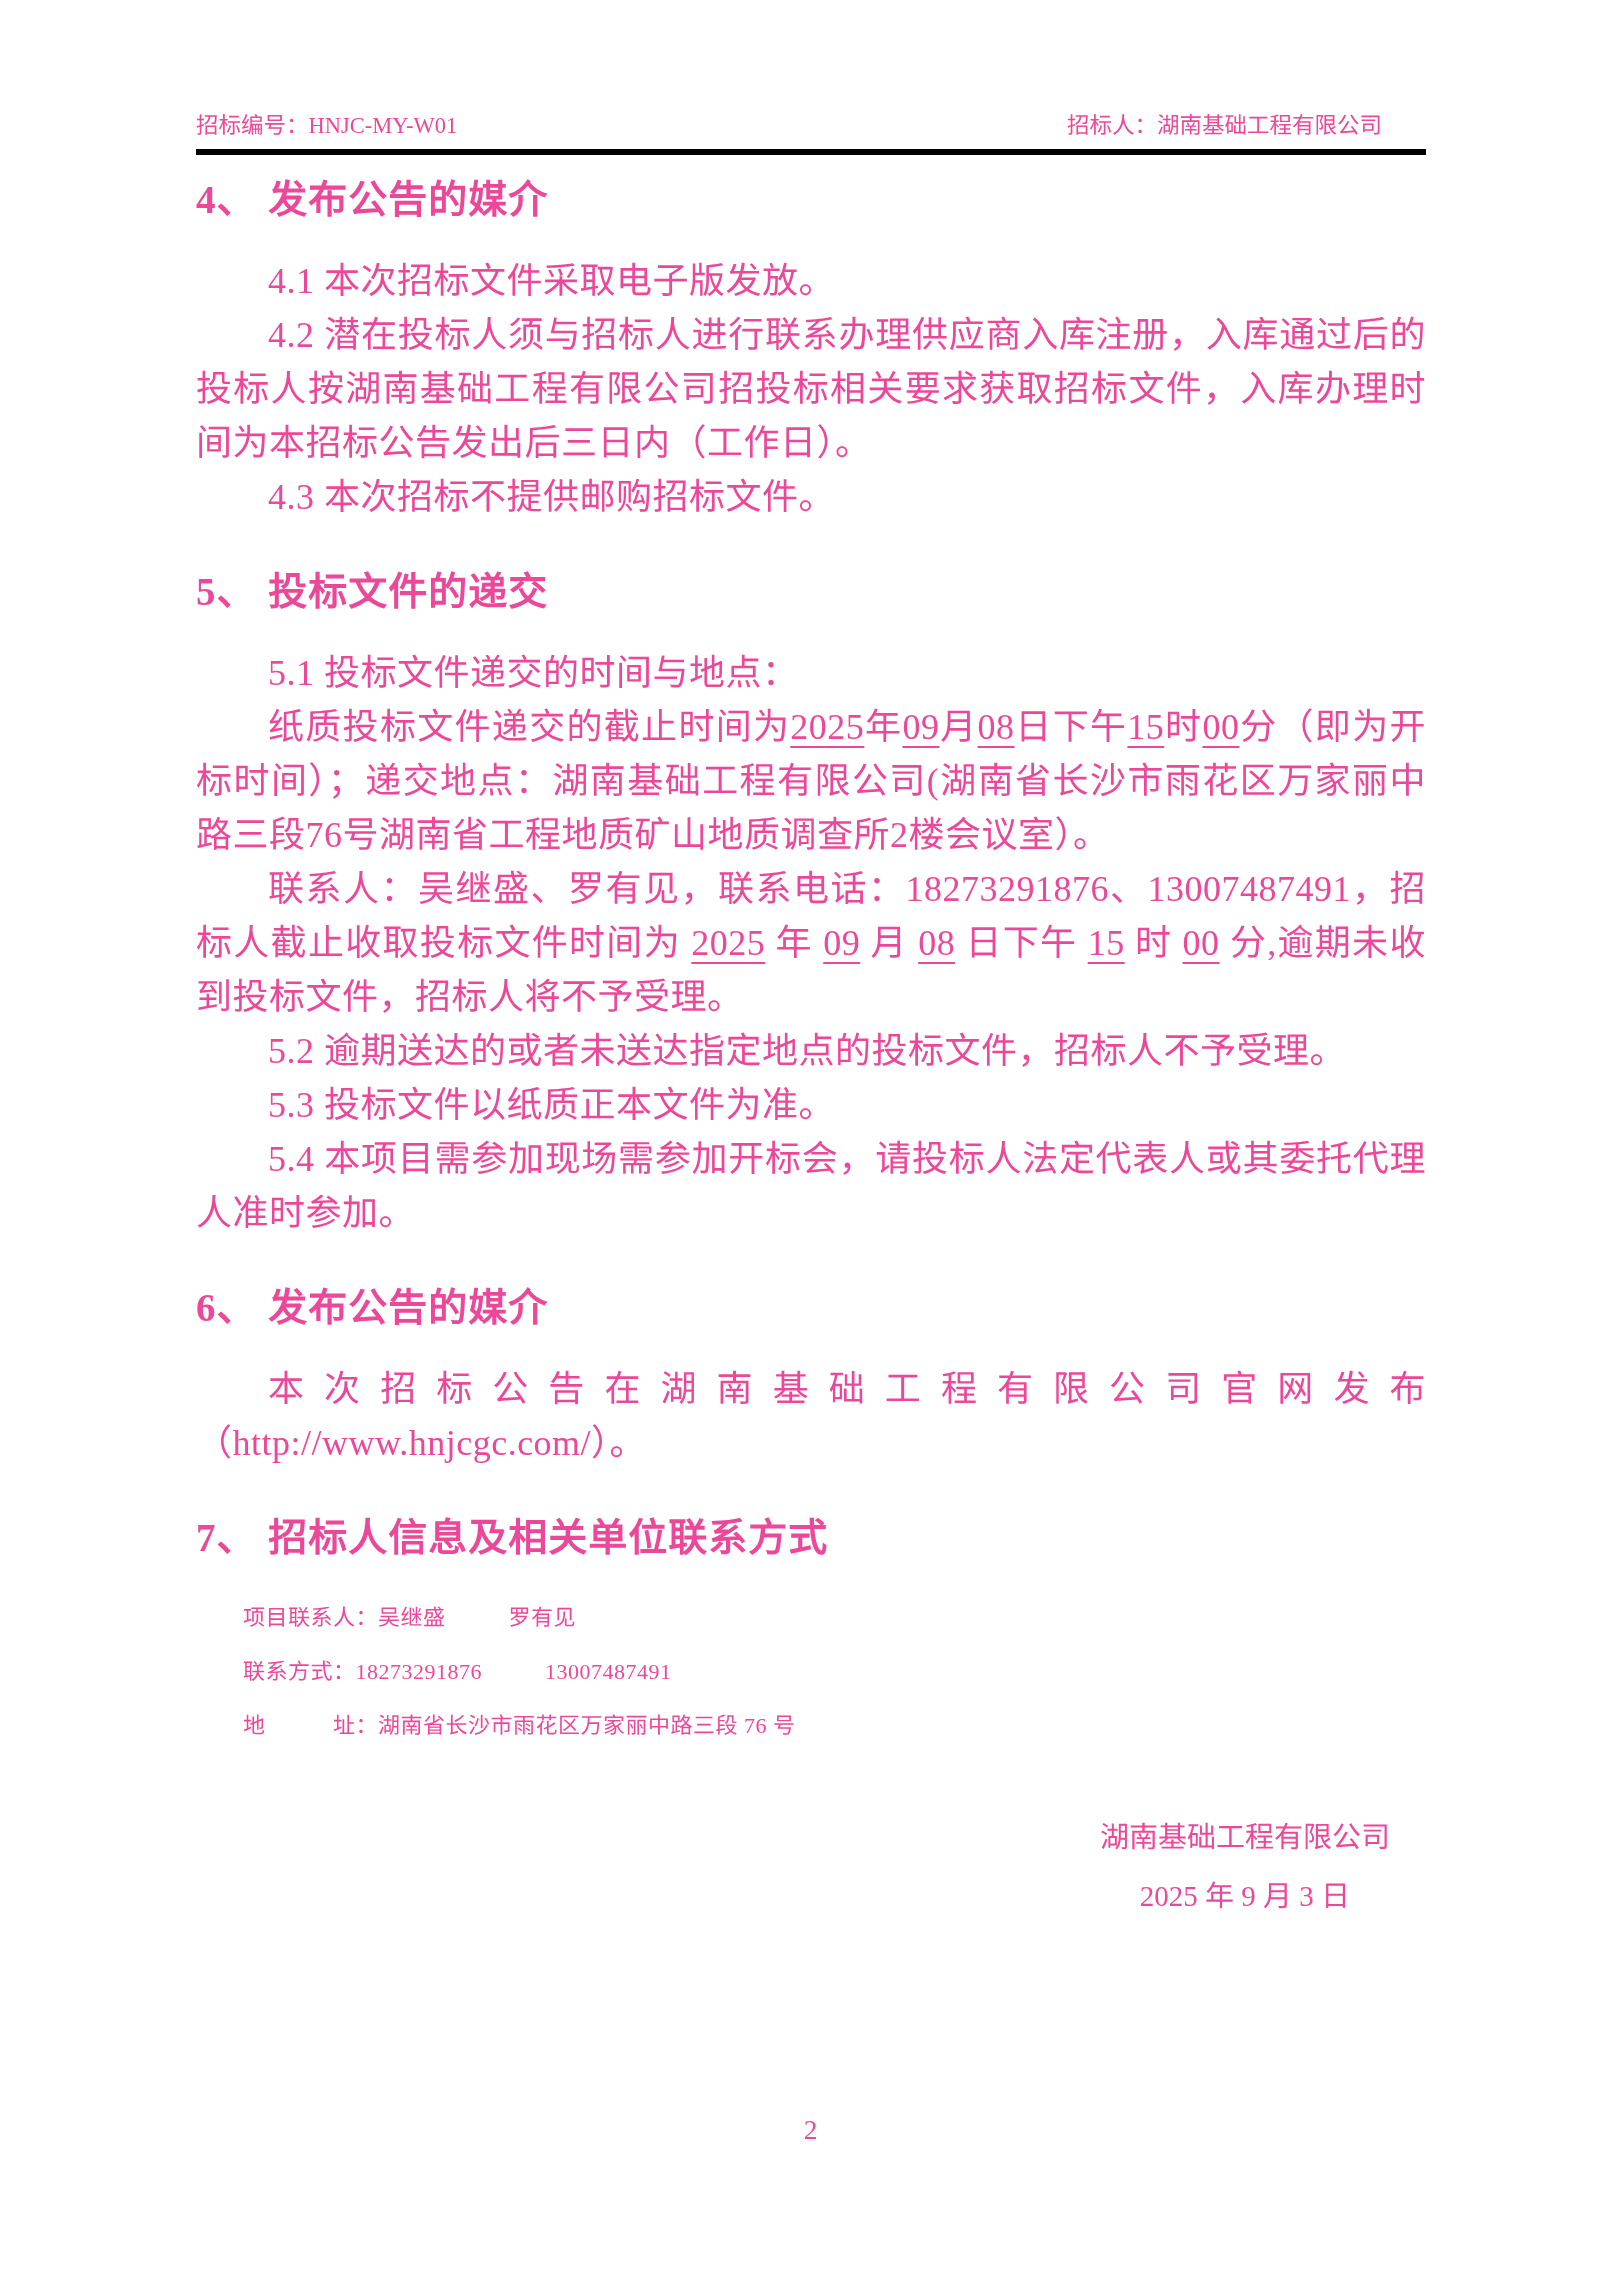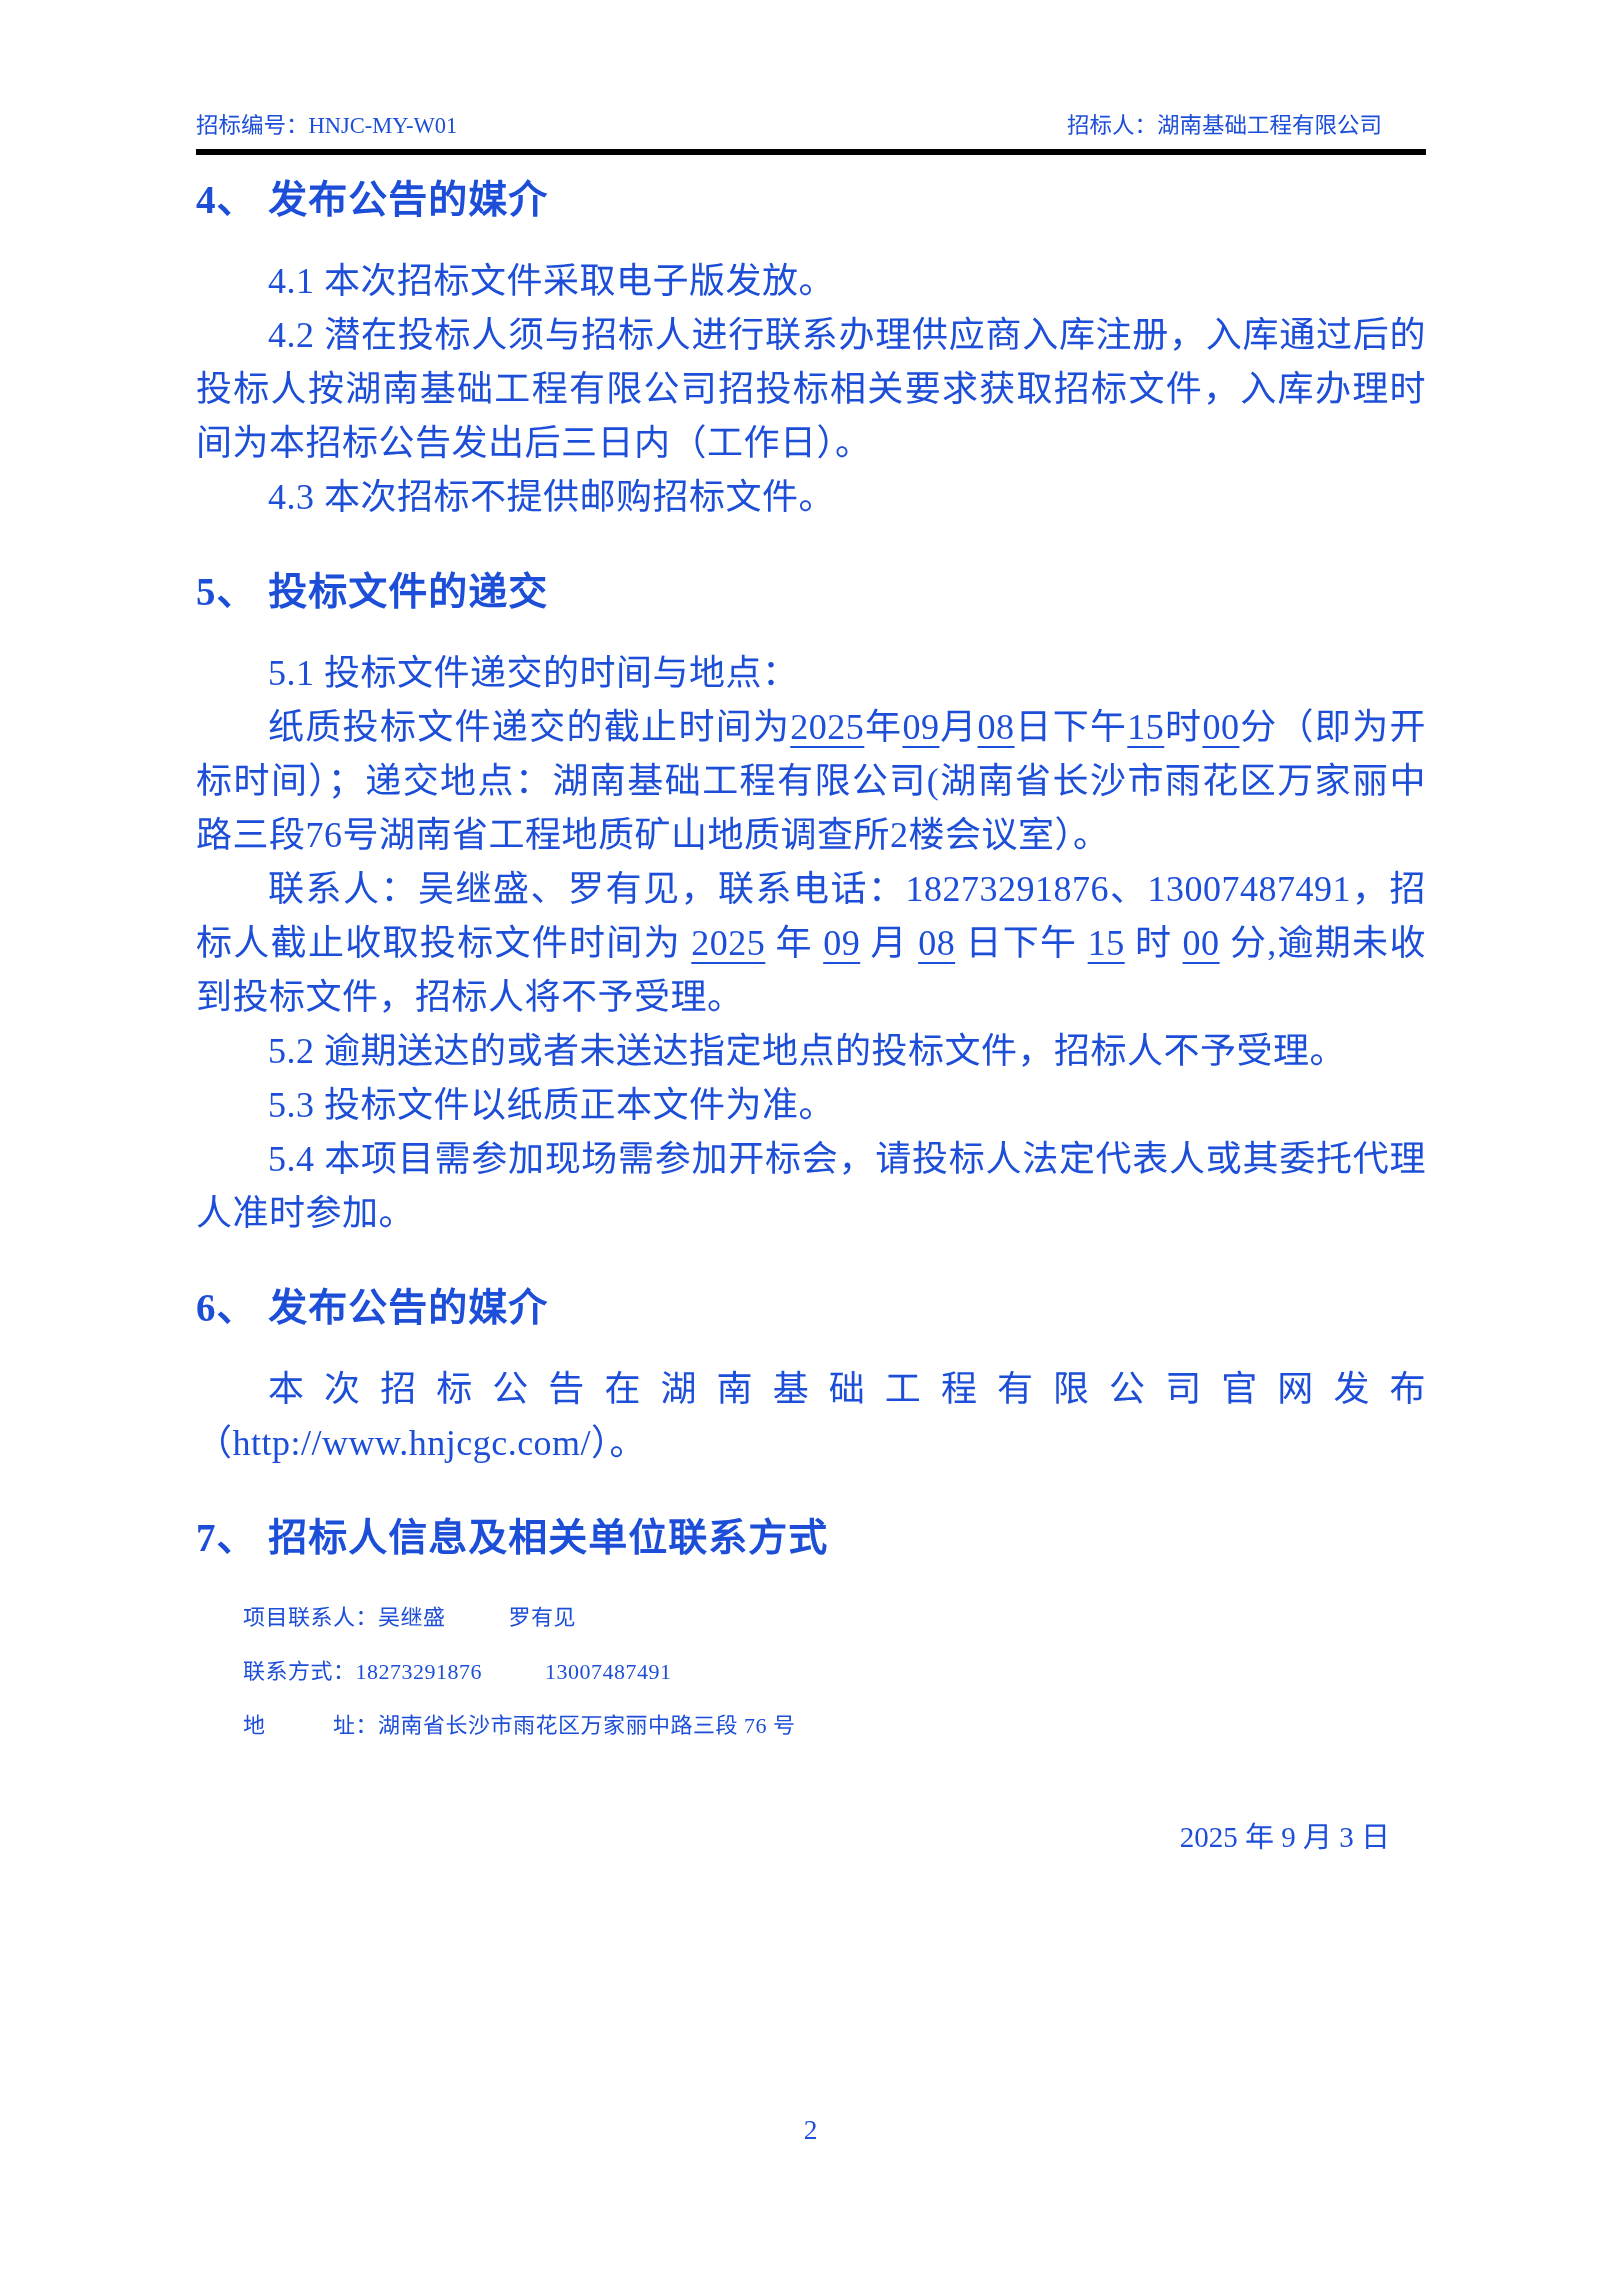--- a/index.html
+++ b/index.html
@@ -1,21 +1,21 @@
 <!DOCTYPE html>
 <html lang="zh-CN"><head>
 <meta charset="utf-8">
 <style>
   html, body { margin: 0; padding: 0; background: #ffffff; }
   .page {
     position: relative;
     width: 1621px;
     height: 2293px;
     background: #ffffff;
-    color: #1d4ed8;
+    color: #ec4899;
     font-family: "Liberation Serif", "DejaVu Serif", serif;
     overflow: hidden;
   }
   .content { padding: 0 195px 0 196px; }
 
   
   .doc-header {
     display: flex;
     justify-content: space-between;
     align-items: flex-end;
@@ -134,20 +134,21 @@
       </div>
       <div class="contact-row">
         <span>联系方式：</span><span class="val1">18273291876</span><span>13007487491</span>
       </div>
       <div class="contact-row">
         <span>地　　　址：</span><span>湖南省长沙市雨花区万家丽中路三段 76 号</span>
       </div>
     </div>
 
     <div class="signature">
+      <div>湖南基础工程有限公司</div>
       <div>2025 年 9 月 3 日</div>
     </div>
 
   </div>
 
   <div class="page-number">2</div>
 </div>
 
 
 </body></html>

